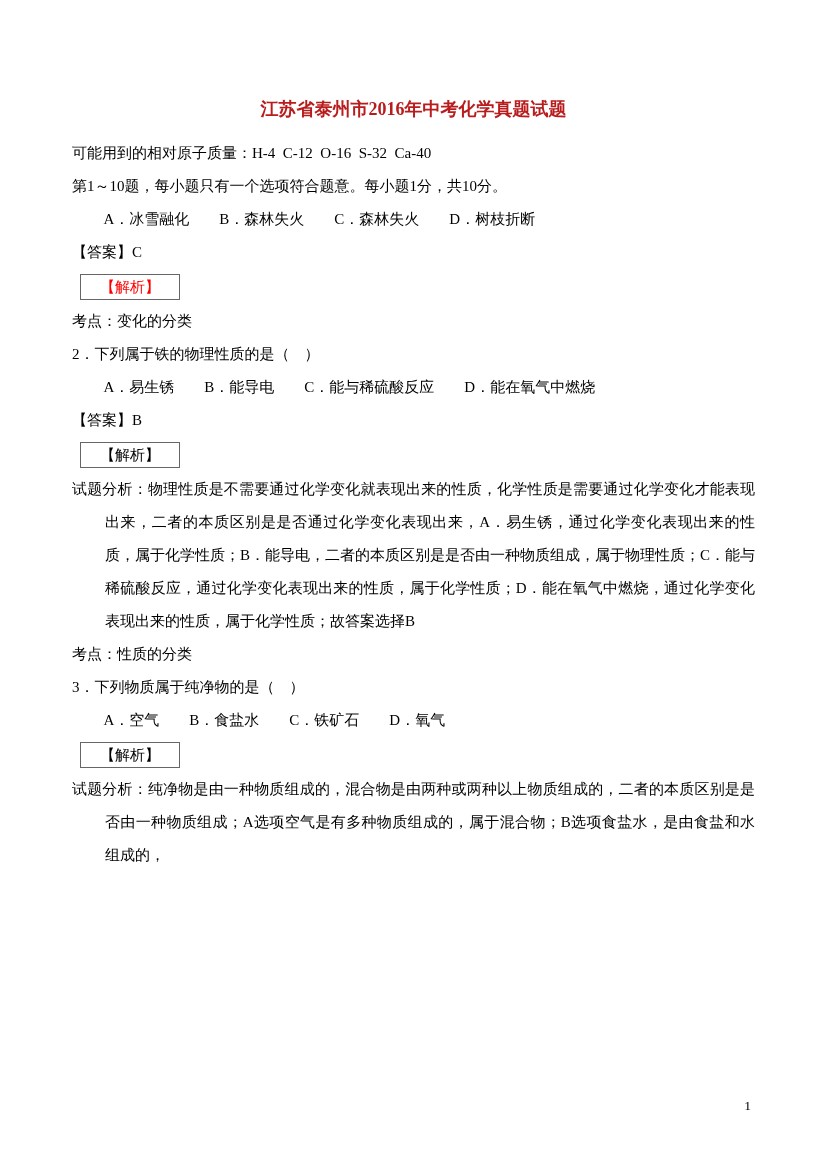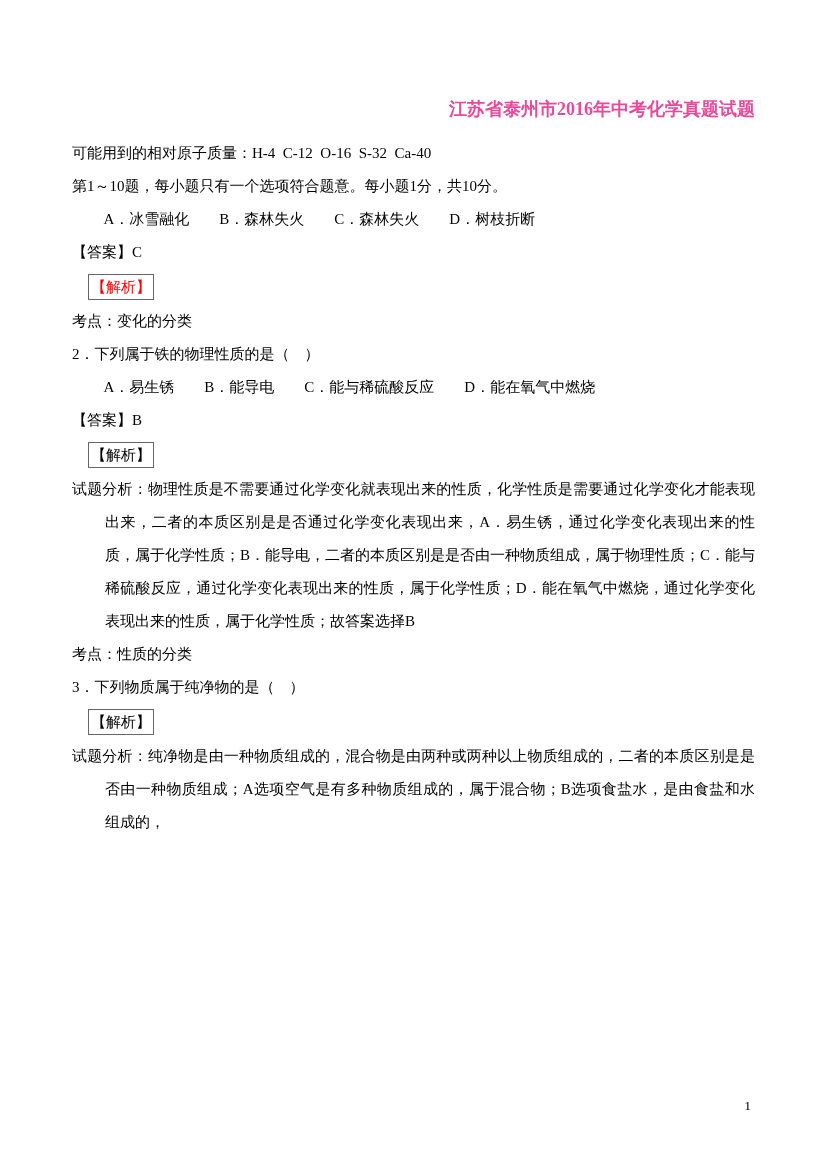--- a/index.html
+++ b/index.html
@@ -13,44 +13,44 @@
     position: relative;
     width: 827px;
     height: 1170px;
     margin: 0 auto;
     background: #ffffff;
     padding: 96px 72px 0 72px;
     font-size: 15px;
     overflow: hidden;
   }
   .doc-title {
-    text-align: right;
-    color: #ec4899;
+    text-align: center;
+    color: #b91c1c;
     font-weight: bold;
     font-size: 18px;
     line-height: 1.5;
     margin-bottom: 14px;
   }
   .para {
     line-height: 2.2;
     text-align: justify;
   }
   .keep-space { white-space: pre-wrap; }
   .options { padding-left: 2.1em; }
   .hang {
     padding-left: 2.2em;
     text-indent: -2.2em;
   }
   .red { color: #ff0000; }
   .analysis-label {
     display: inline-block;
     border: 1px solid #666666;
     line-height: 1.6;
-    padding: 0 2px;
-    margin: 5px 16px;
+    padding: 0 19px;
+    margin: 5px 8px;
     text-indent: 0;
   }
   .q-block { margin: 0; }
   .pagenum {
     position: absolute;
     right: 76px;
     bottom: 58px;
     font-size: 13.5px;
     line-height: 1;
   }
@@ -81,20 +81,21 @@
     <p class="para">【答案】B</p>
     <p class="para">
       <span class="analysis-label">【解析】</span>
     </p>
     <p class="para hang">试题分析：物理性质是不需要通过化学变化就表现出来的性质，化学性质是需要通过化学变化才能表现出来，二者的本质区别是是否通过化学变化表现出来，A．易生锈，通过化学变化表现出来的性质，属于化学性质；B．能导电，二者的本质区别是是否由一种物质组成，属于物理性质；C．能与稀硫酸反应，通过化学变化表现出来的性质，属于化学性质；D．能在氧气中燃烧，通过化学变化表现出来的性质，属于化学性质；故答案选择B</p>
     <p class="para">考点：性质的分类</p>
   </section>
 
   <section class="q-block">
     <p class="para">3．下列物质属于纯净物的是（　）</p>
+    <p class="para options">A．空气　　B．食盐水　　C．铁矿石　　D．氧气</p>
     <p class="para">
       <span class="analysis-label">【解析】</span>
     </p>
     <p class="para hang">试题分析：纯净物是由一种物质组成的，混合物是由两种或两种以上物质组成的，二者的本质区别是是否由一种物质组成；A选项空气是有多种物质组成的，属于混合物；B选项食盐水，是由食盐和水组成的，</p>
   </section>
 
   <div class="pagenum">1</div>
 </div>
 
 </body></html>

